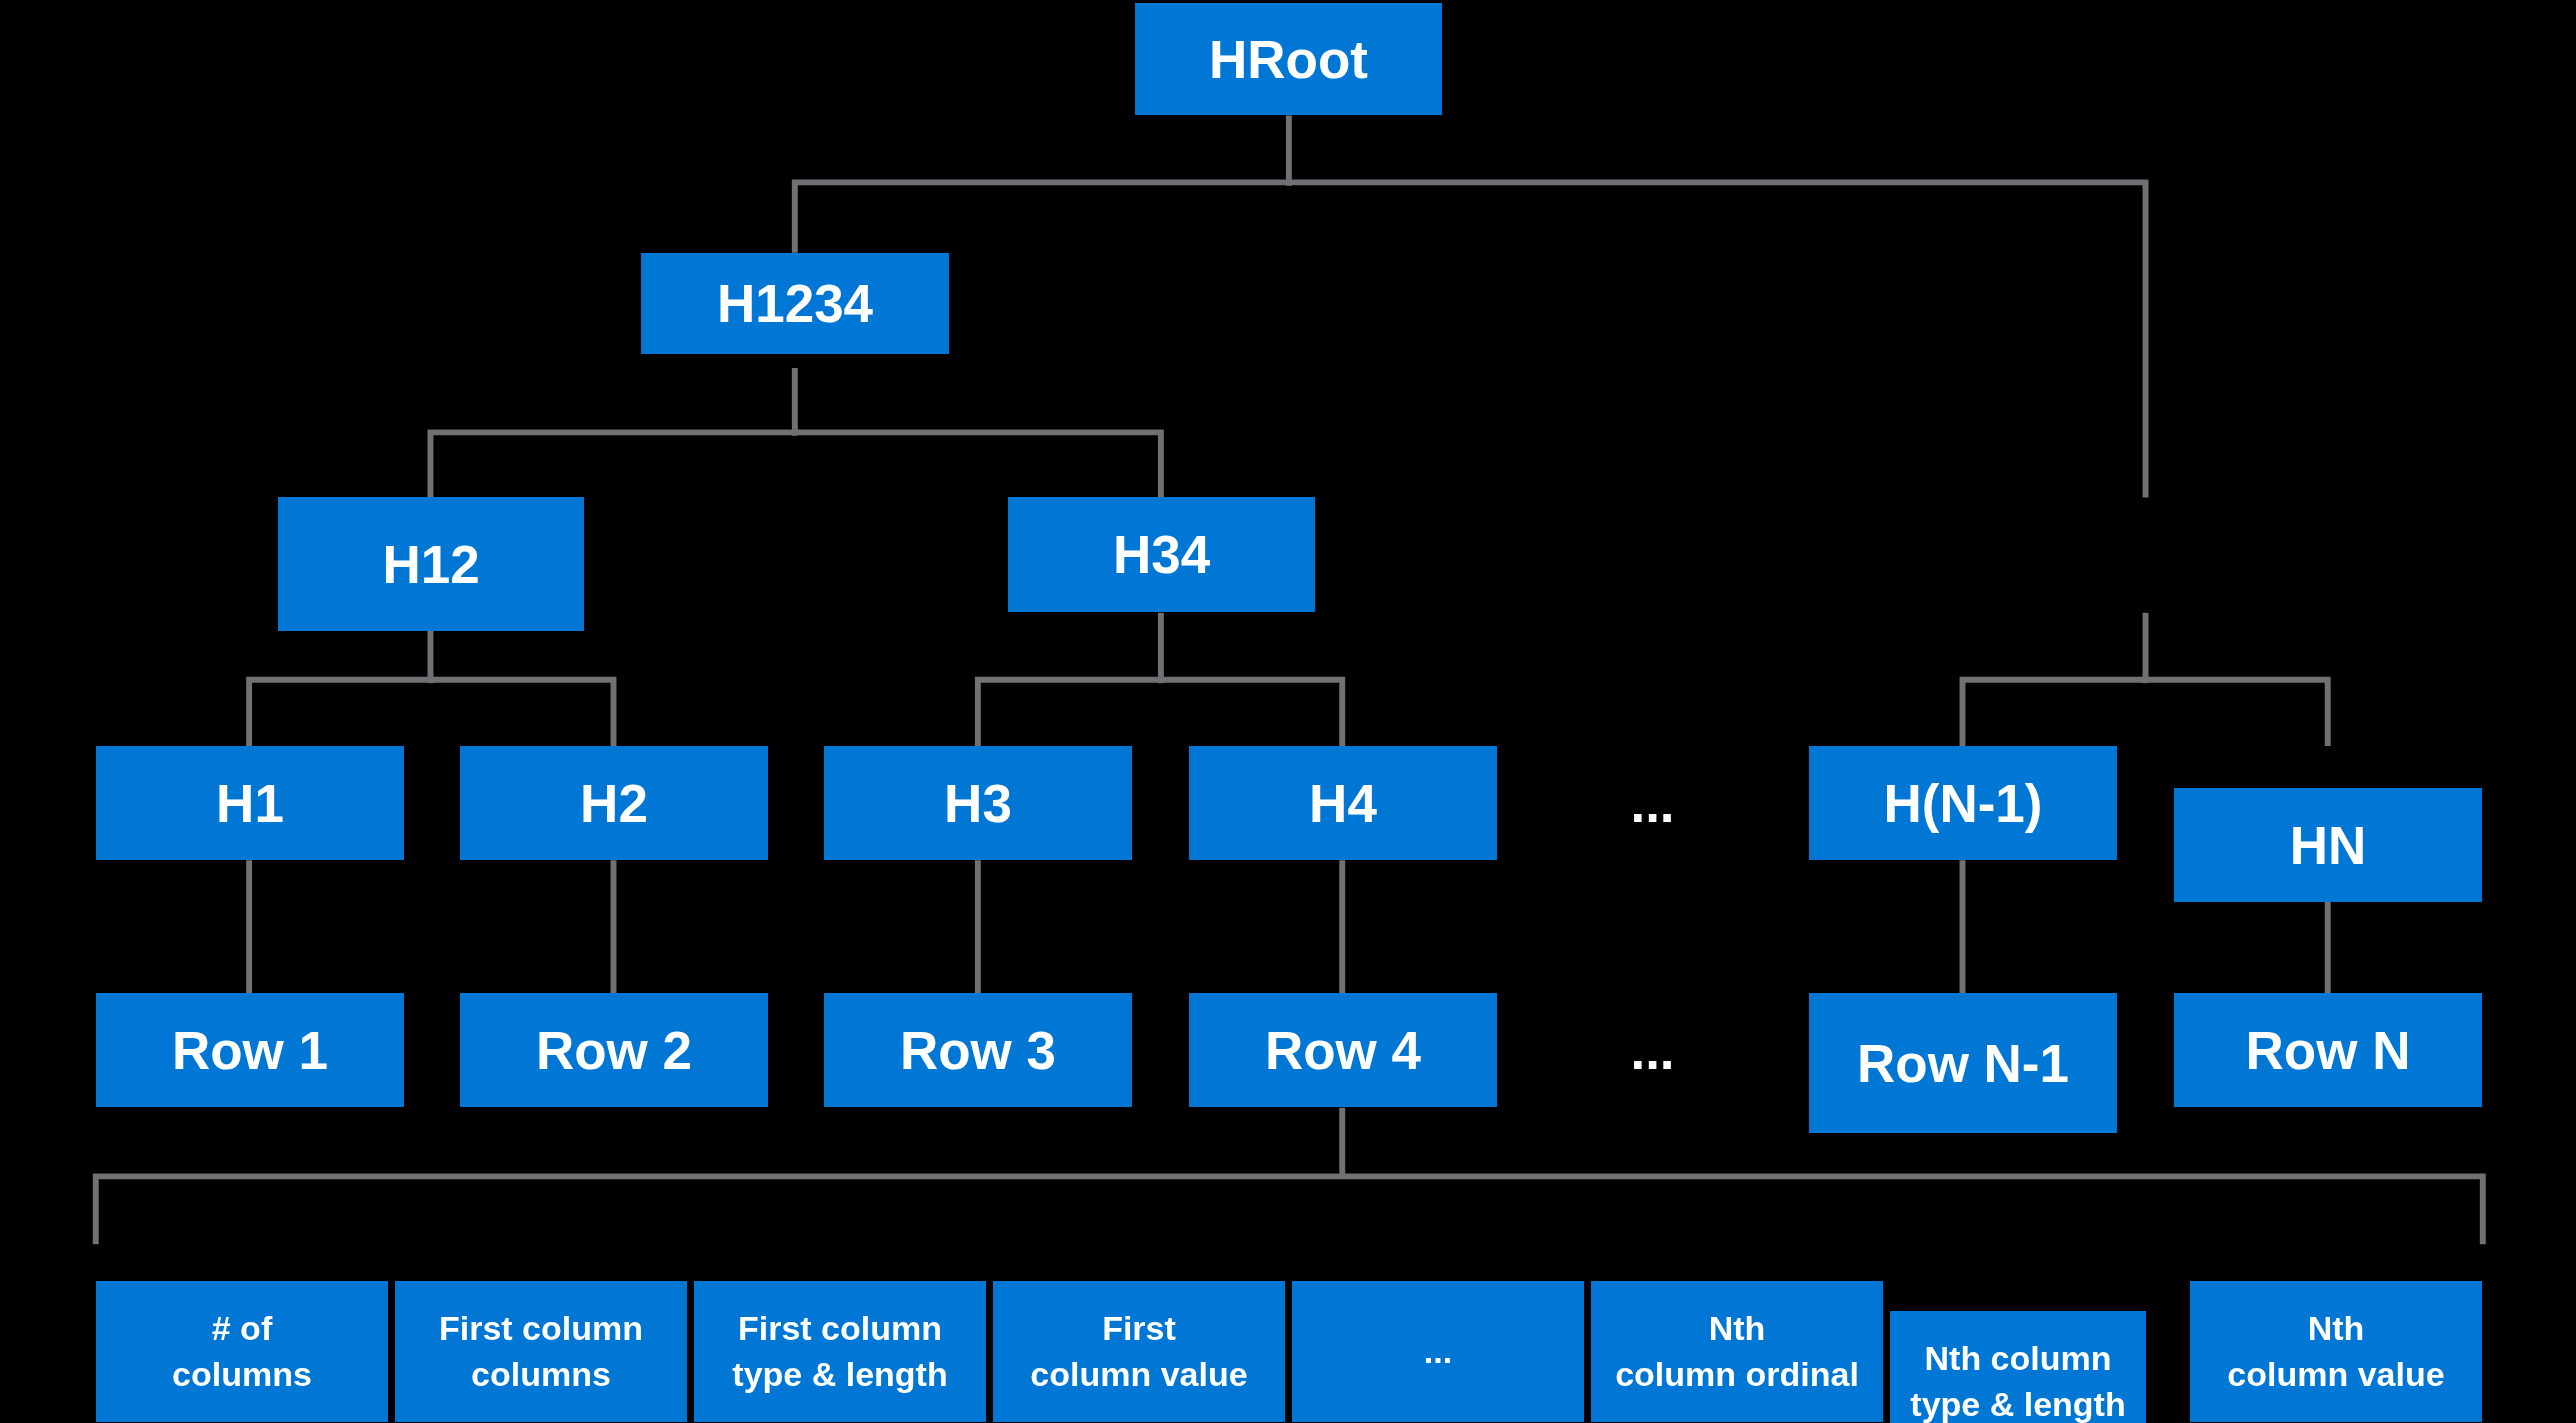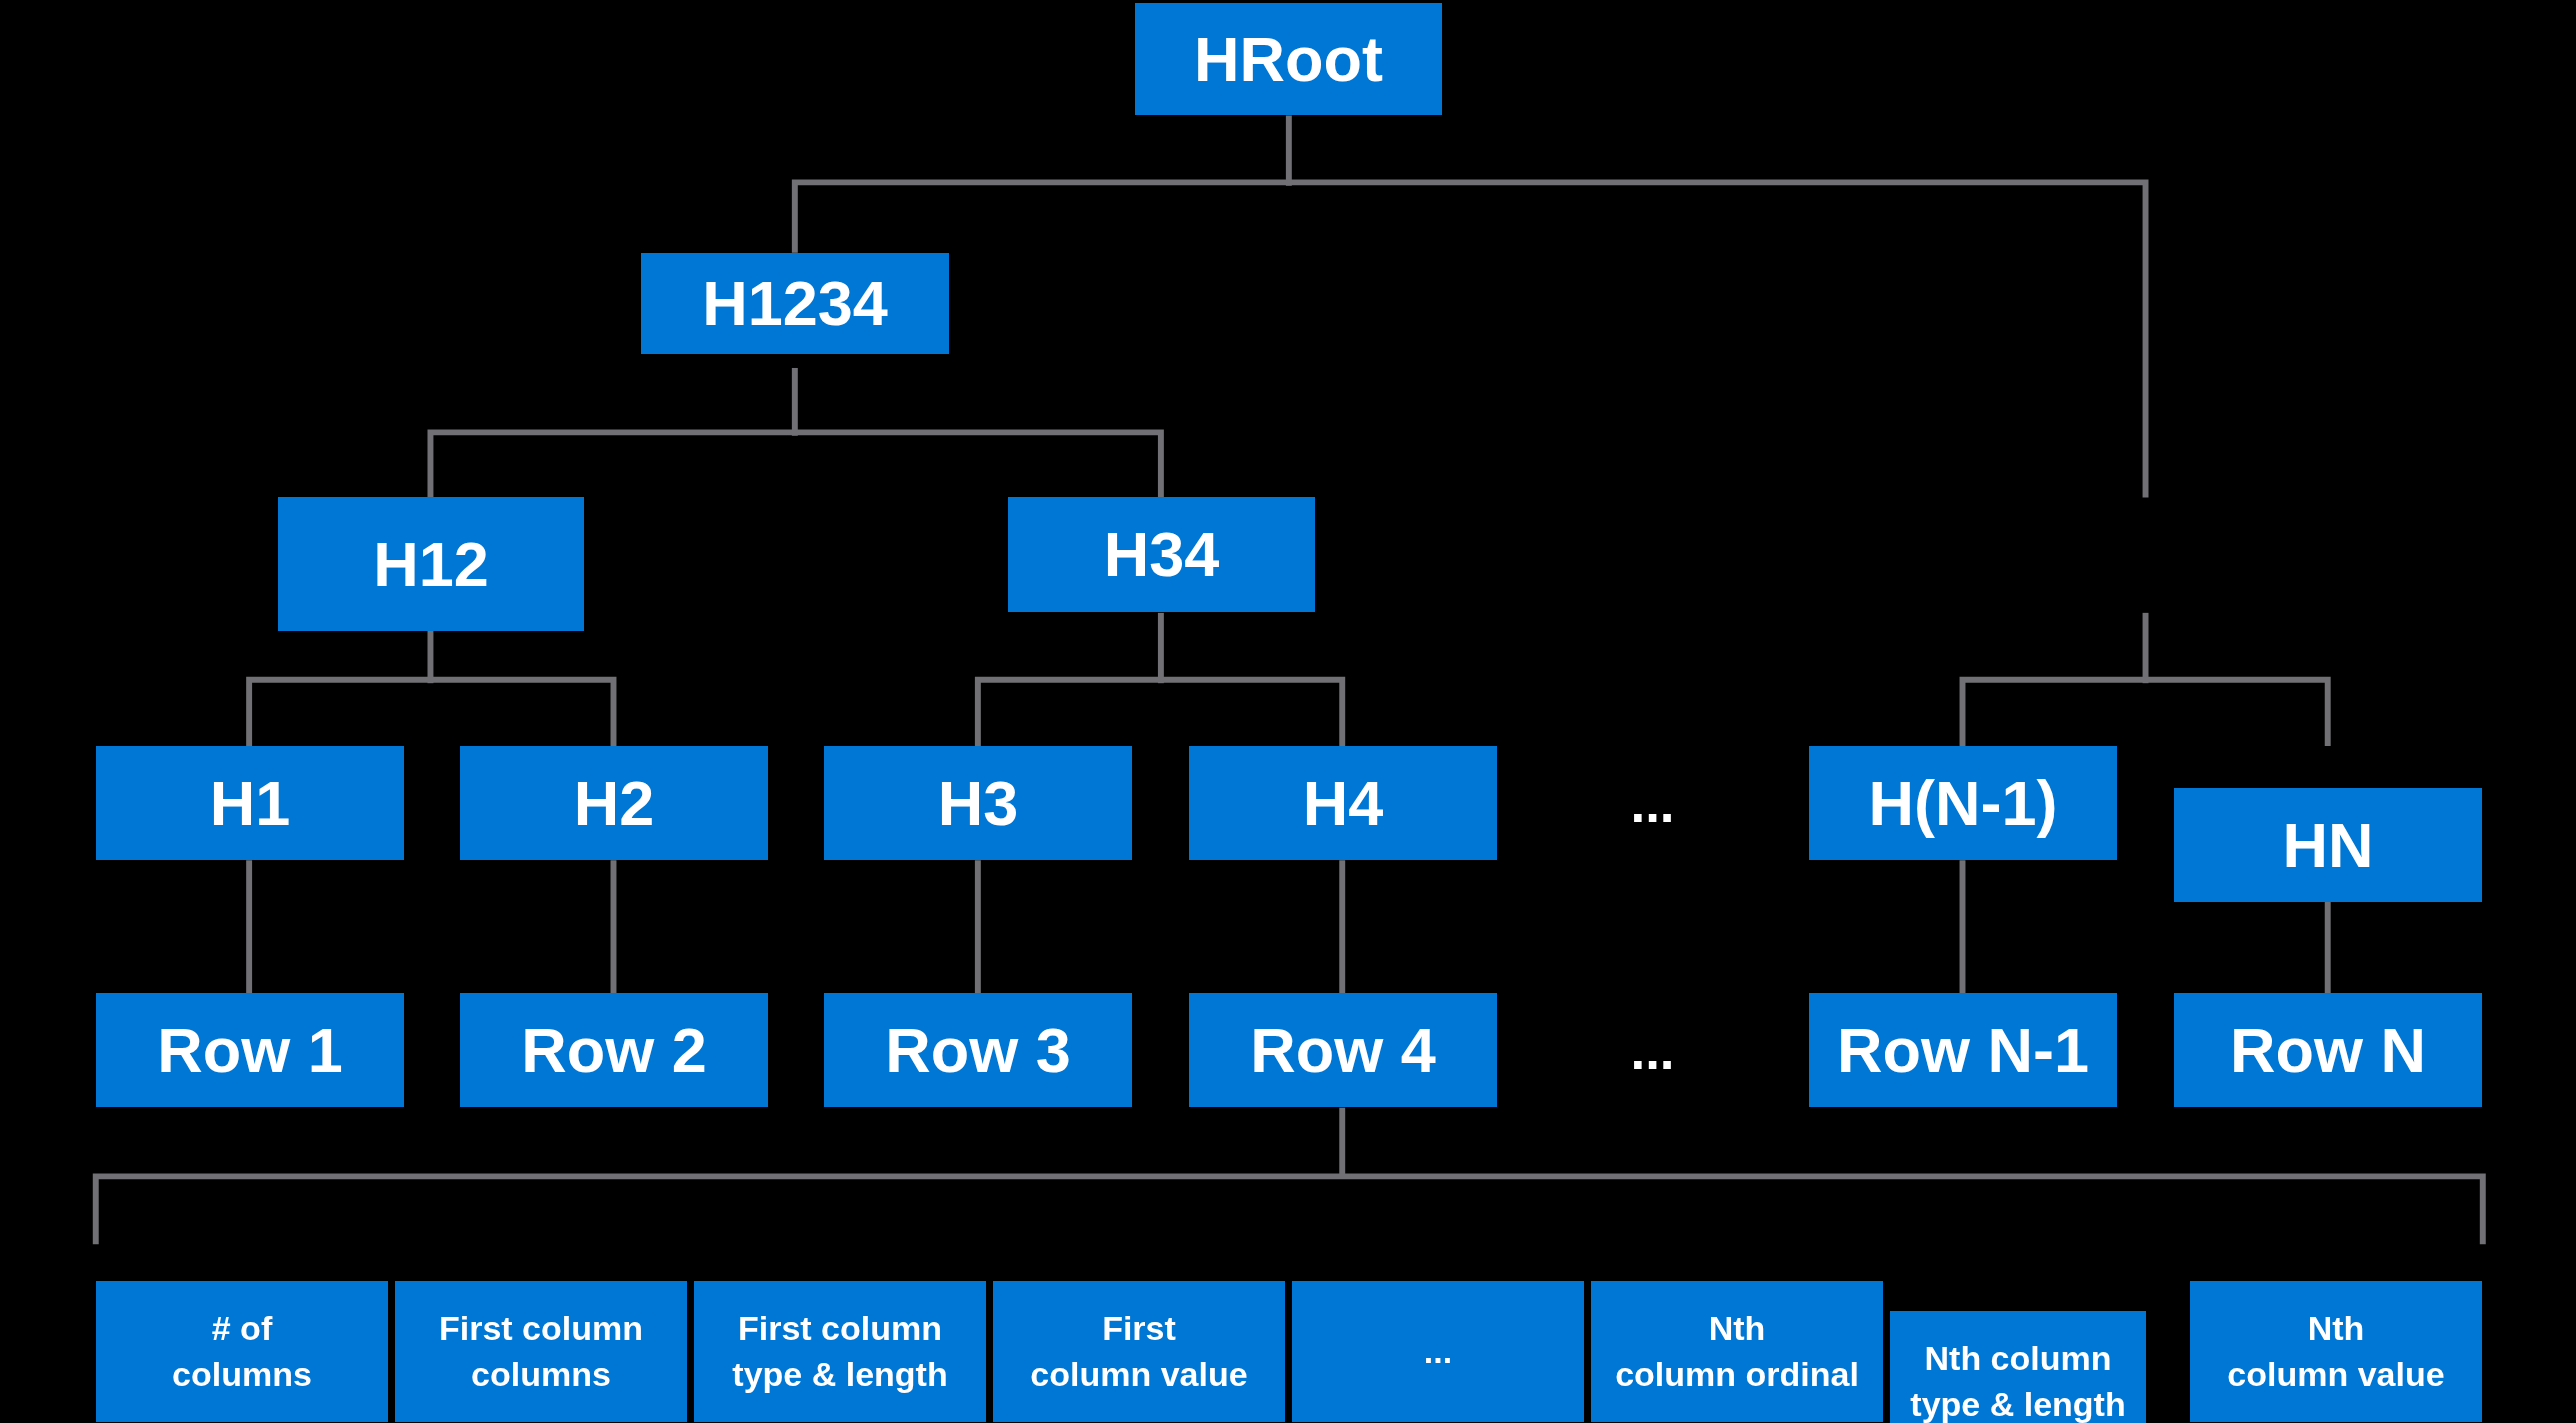--- a/index.html
+++ b/index.html
@@ -16,21 +16,21 @@
     overflow:hidden;
     font-family:"Liberation Sans",sans-serif;
   }
   .connectors{position:absolute;left:0;top:0;width:2576px;height:1424px;}
   .connectors path{fill:none;stroke:var(--connector-gray);stroke-width:7px;stroke-linejoin:miter;}
   .node{
     position:absolute;
     background:var(--node-blue);
     color:var(--text-white);
     display:flex;align-items:center;justify-content:center;
-    font-weight:700;font-size:63px;line-height:1;
+    font-weight:700;font-size:53px;line-height:1;
     text-align:center;white-space:nowrap;
   }
   .field{
     flex-direction:column;
     font-size:34px;line-height:1.35;
     white-space:normal;
   }
   .ellipsis-label{
     position:absolute;
     color:var(--text-white);
@@ -77,21 +77,21 @@
   <div class="node" style="left:1189px;top:746px;width:308px;height:114px">H4</div>
   <div class="ellipsis-label" style="left:1593px;top:746px;width:119px;height:114px">...</div>
   <div class="node" style="left:1809px;top:746px;width:308px;height:114px">H(N-1)</div>
   <div class="node" style="left:2174px;top:788px;width:308px;height:114px">HN</div>
 
   <div class="node" style="left:96px;top:993px;width:308px;height:114px">Row 1</div>
   <div class="node" style="left:460px;top:993px;width:308px;height:114px">Row 2</div>
   <div class="node" style="left:824px;top:993px;width:308px;height:114px">Row 3</div>
   <div class="node" style="left:1189px;top:993px;width:308px;height:114px">Row 4</div>
   <div class="ellipsis-label" style="left:1593px;top:993px;width:119px;height:114px">...</div>
-  <div class="node" style="left:1809px;top:993px;width:308px;height:114px">Row N-1</div>
+  <div class="node" style="left:1809px;top:993px;width:308px;height:140px">Row N-1</div>
   <div class="node" style="left:2174px;top:993px;width:308px;height:114px">Row N</div>
 
   <div class="node field" style="left:96px;top:1281px;width:292px;height:141px">
     <span># of</span>
     <span>columns</span>
   </div>
   <div class="node field" style="left:395px;top:1281px;width:292px;height:141px">
     <span>First column</span>
     <span>columns</span>
   </div>

